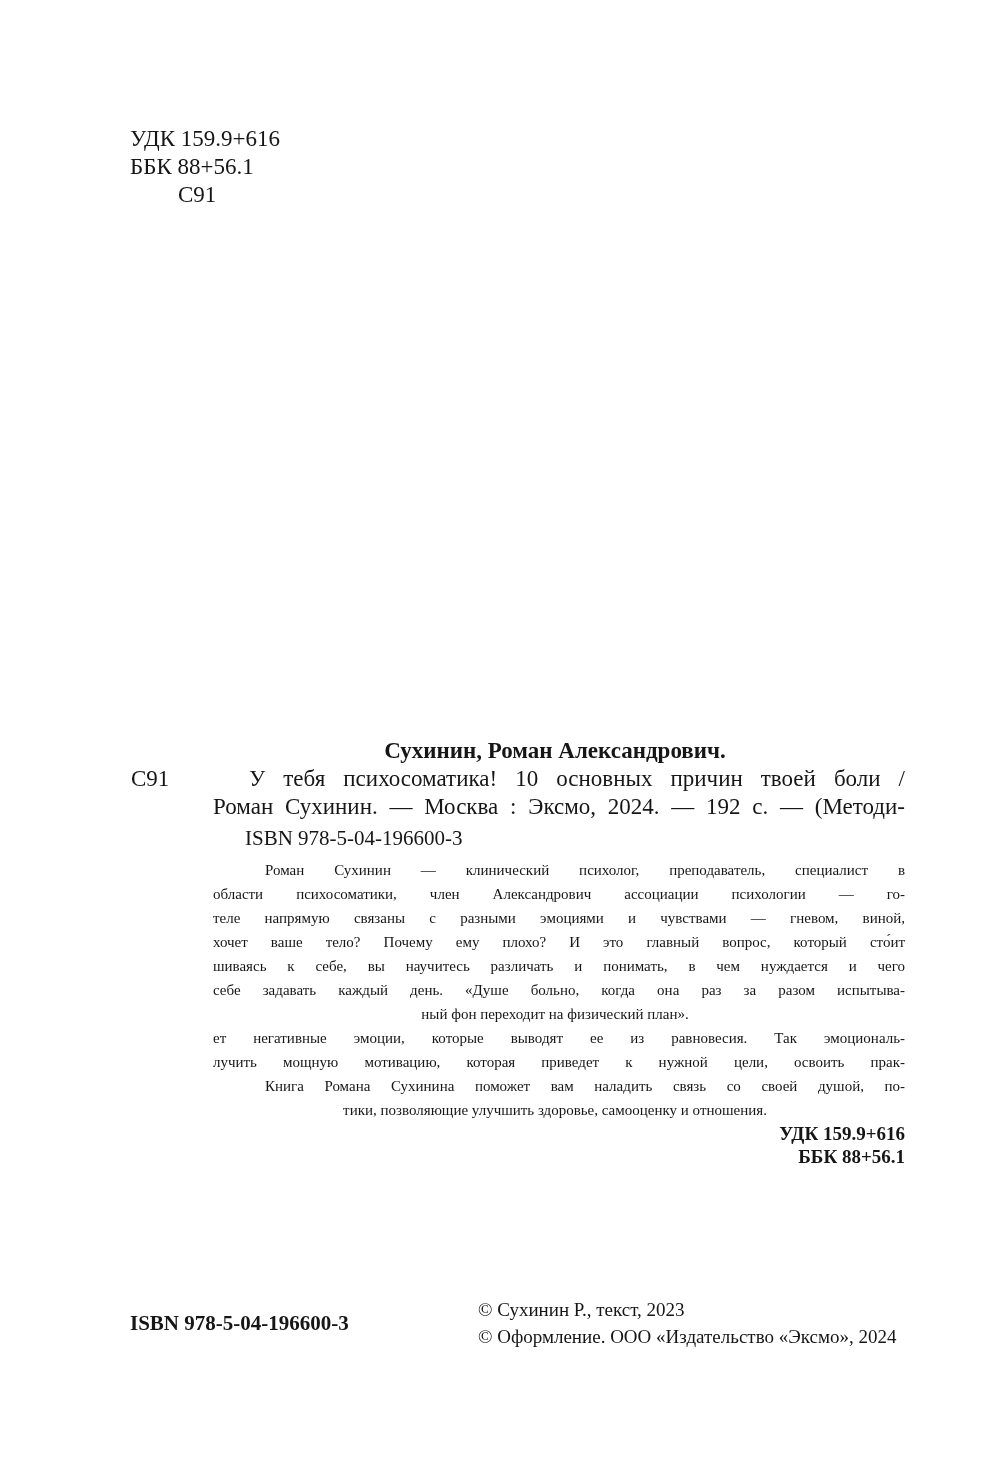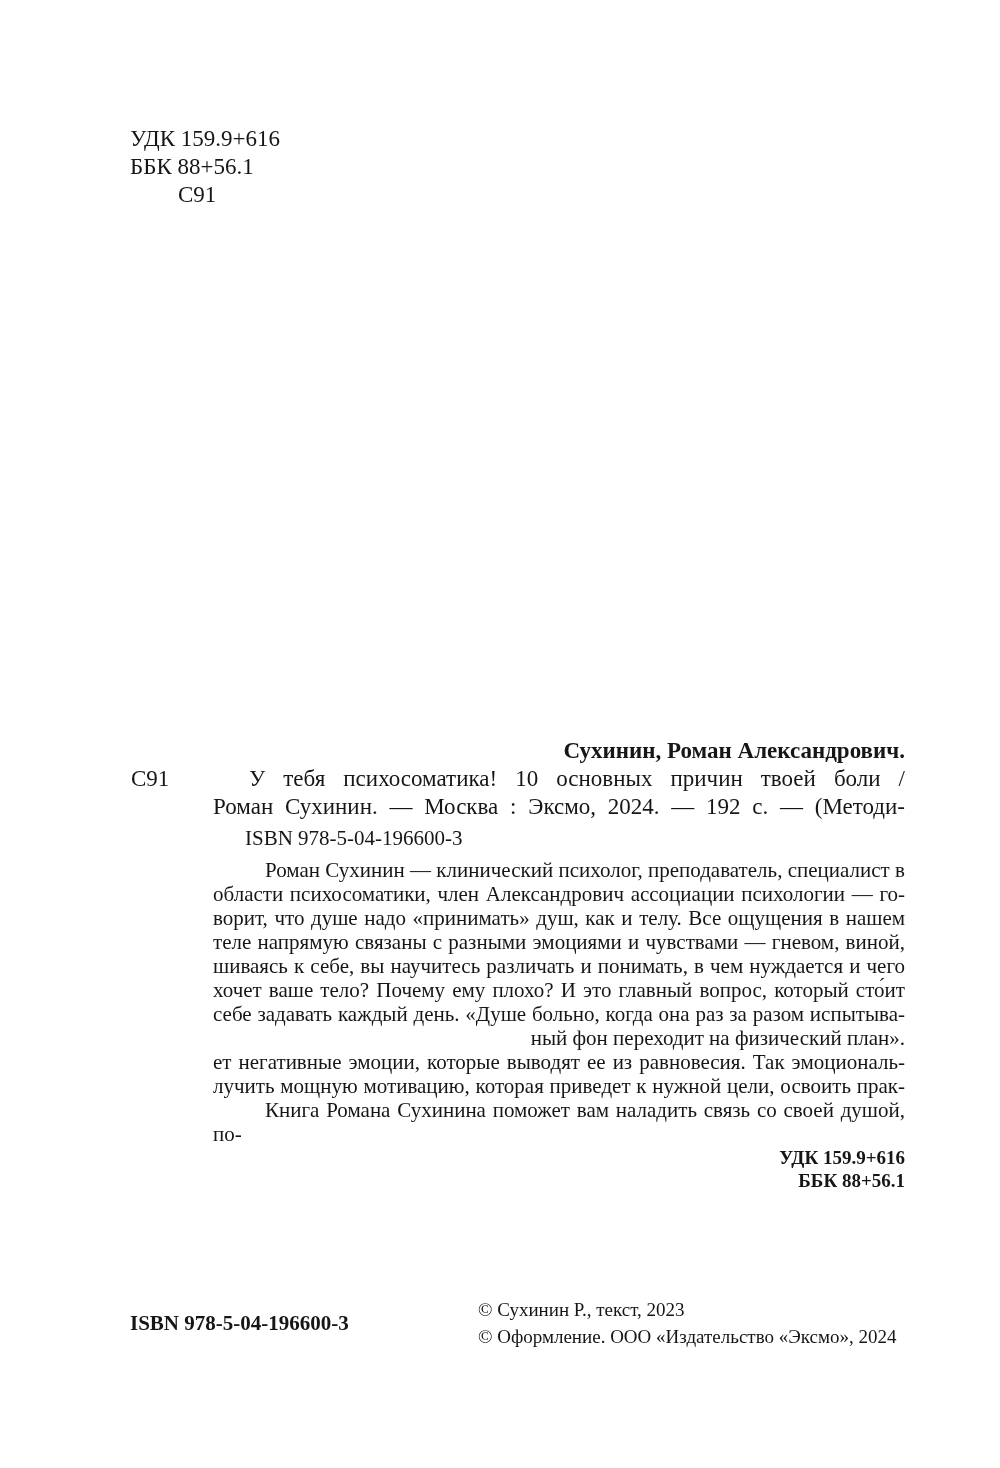--- a/index.html
+++ b/index.html
@@ -32,31 +32,31 @@
     width: 700px;
     font-size: 23px;
     line-height: 28px;
   }
   .margin-code {
     position: absolute;
     left: -74px;
     top: 28px;
   }
   .bold { font-weight: bold; }
-  .jline { text-align: right; }
+  .jline { text-align: center; }
   .stretch { text-align: justify; text-align-last: justify; margin-left: 8px; }
   .indent-title { text-indent: 36px; }
   .isbn-line {
     margin: 3px 0 0 0;
     padding-left: 40px;
     font-size: 21px;
   }
   .annotation {
     margin-top: 6px;
-    font-size: 21px;
+    font-size: 15px;
     line-height: 24px;
   }
   .annotation .first { text-indent: 52px; }
   .codes-right {
     margin-top: 0;
     text-align: right;
     font-weight: bold;
     font-size: 19px;
     line-height: 23px;
   }
@@ -95,31 +95,31 @@
     <div class="jline bold">Сухинин, Роман Александрович.</div>
     <div class="jline stretch indent-title">У тебя психосоматика! 10 основных причин твоей боли /</div>
     <div class="jline stretch">Роман Сухинин. — Москва : Эксмо, 2024. — 192 с. — (Методи-</div>
 
     <div class="isbn-line">ISBN 978-5-04-196600-3</div>
 
     <div class="annotation">
       <div>
         <div class="jline stretch first">Роман Сухинин — клинический психолог, преподаватель, специалист в</div>
         <div class="jline stretch">области психосоматики, член Александрович ассоциации психологии — го-</div>
-        <div class="jline stretch">ворит, что душе надо «принимать» душ, как и телу. Все ощущения в нашем</div>
         <div class="jline stretch">теле напрямую связаны с разными эмоциями и чувствами — гневом, виной,</div>
+        <div class="jline stretch">хочет ваше тело? Почему ему плохо? И это главный вопрос, который сто́ит</div>
         <div class="jline stretch">шиваясь к себе, вы научитесь различать и понимать, в чем нуждается и чего</div>
-        <div class="jline stretch">хочет ваше тело? Почему ему плохо? И это главный вопрос, который сто́ит</div>
         <div class="jline stretch">себе задавать каждый день. «Душе больно, когда она раз за разом испытыва-</div>
         <div class="jline">ный фон переходит на физический план».</div>
         <div class="jline stretch">ет негативные эмоции, которые выводят ее из равновесия. Так эмоциональ-</div>
       </div>
       <div>
         <div class="jline stretch">лучить мощную мотивацию, которая приведет к нужной цели, освоить прак-</div>
         <div class="jline stretch first">Книга Романа Сухинина поможет вам наладить связь со своей душой, по-</div>
+        <div class="jline">тики, позволяющие улучшить здоровье, самооценку и отношения.</div>
       </div>
     </div>
 
     <div class="codes-right">
       <div>УДК 159.9+616</div>
       <div>ББК 88+56.1</div>
     </div>
   </div>
 
   <div class="footer-isbn">ISBN 978-5-04-196600-3</div>

